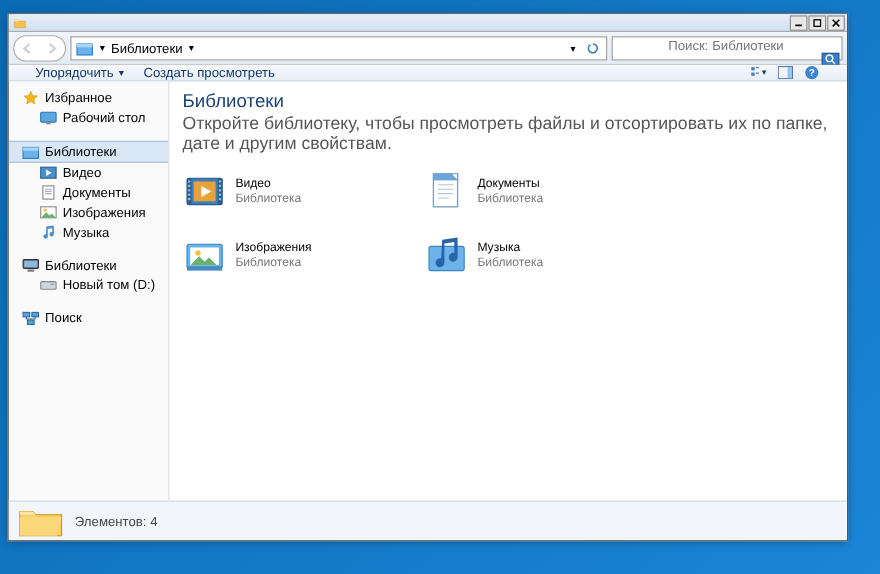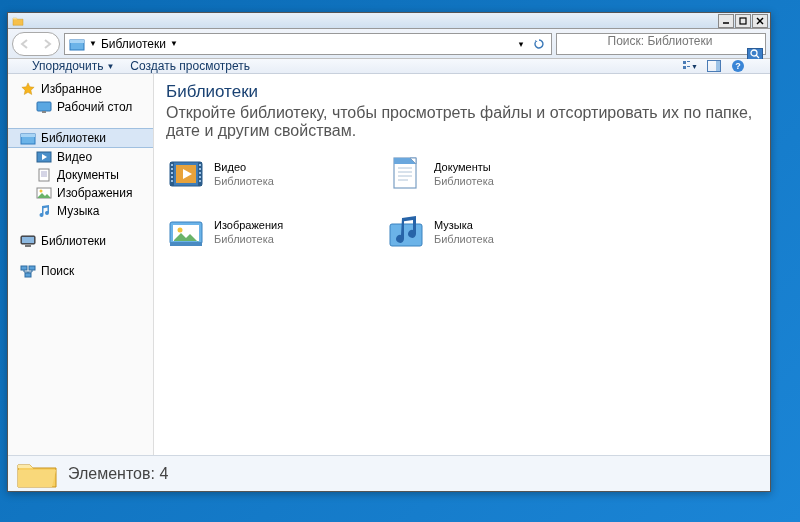--- a/index.html
+++ b/index.html
@@ -39,21 +39,21 @@
 
 .main { flex: 1; padding: 8px 12px; overflow: auto; }
 .main h2 { font-size: 17px; font-weight: 400; color: #1a4273; margin-bottom: 2px; }
 .main-sub { font-size: 16px; color: #555; margin-bottom: 14px; }
 .lib-grid { display: flex; flex-wrap: wrap; }
 .lib-item { width: 220px; display: flex; align-items: center; gap: 8px; margin-bottom: 18px; cursor: pointer; }
 .lib-icon { width: 40px; height: 40px; flex-shrink: 0; }
 .lib-text { font-size: 11px; line-height: 1.3; }
 .lib-sub { color: #777; }
 
-.status { height: 36px; border-top: 1px solid #d0d8e2; background: #f2f6fb; display: flex; align-items: center; padding: 0 8px; gap: 10px; font-size: 16px; color: #444; }
+.status { height: 36px; border-top: 1px solid #d0d8e2; background: #f2f6fb; display: flex; align-items: center; padding: 0 8px; gap: 10px; font-size: 12px; color: #444; }
 .status-icon { width: 42px; height: 30px; }
 </style>
 </head>
 <body>
 
 <div class="window">
 
   <div class="titlebar">
     <div class="titlebar-left">
       <svg class="title-icon" viewBox="0 0 16 14">
@@ -218,20 +218,27 @@
       </div>
 
       <div class="side-group">
         <div class="side-head">
           <svg class="side-icon" viewBox="0 0 16 14">
               <rect x="1" y="2" width="14" height="8" rx="1" fill="#5a6373" stroke="#333"></rect>
               <rect x="2" y="3" width="12" height="6" fill="#8cb8e0"></rect>
               <rect x="5" y="11" width="6" height="2" fill="#777"></rect>
             </svg>
           <span>Библиотеки</span>
+        </div>
+        <div class="side-child">
+          <svg class="side-icon" viewBox="0 0 16 14">
+              <rect x="1" y="4" width="14" height="7" rx="1" fill="#cfd5dc" stroke="#888"></rect>
+              <rect x="10" y="6" width="3" height="1" fill="#6a6"></rect>
+            </svg>
+          <span>Новый том (D:)</span>
         </div>
       </div>
 
       <div class="side-group">
         <div class="side-head">
           <svg class="side-icon" viewBox="0 0 16 14">
               <rect x="1" y="2" width="6" height="4" fill="#5aa0d8" stroke="#2c6aa0"></rect>
               <rect x="9" y="2" width="6" height="4" fill="#5aa0d8" stroke="#2c6aa0"></rect>
               <rect x="5" y="9" width="6" height="4" fill="#5aa0d8" stroke="#2c6aa0"></rect>
               <path stroke="#2c6aa0" fill="none" d="M4 6v2h8V6M8 8v1"></path>

